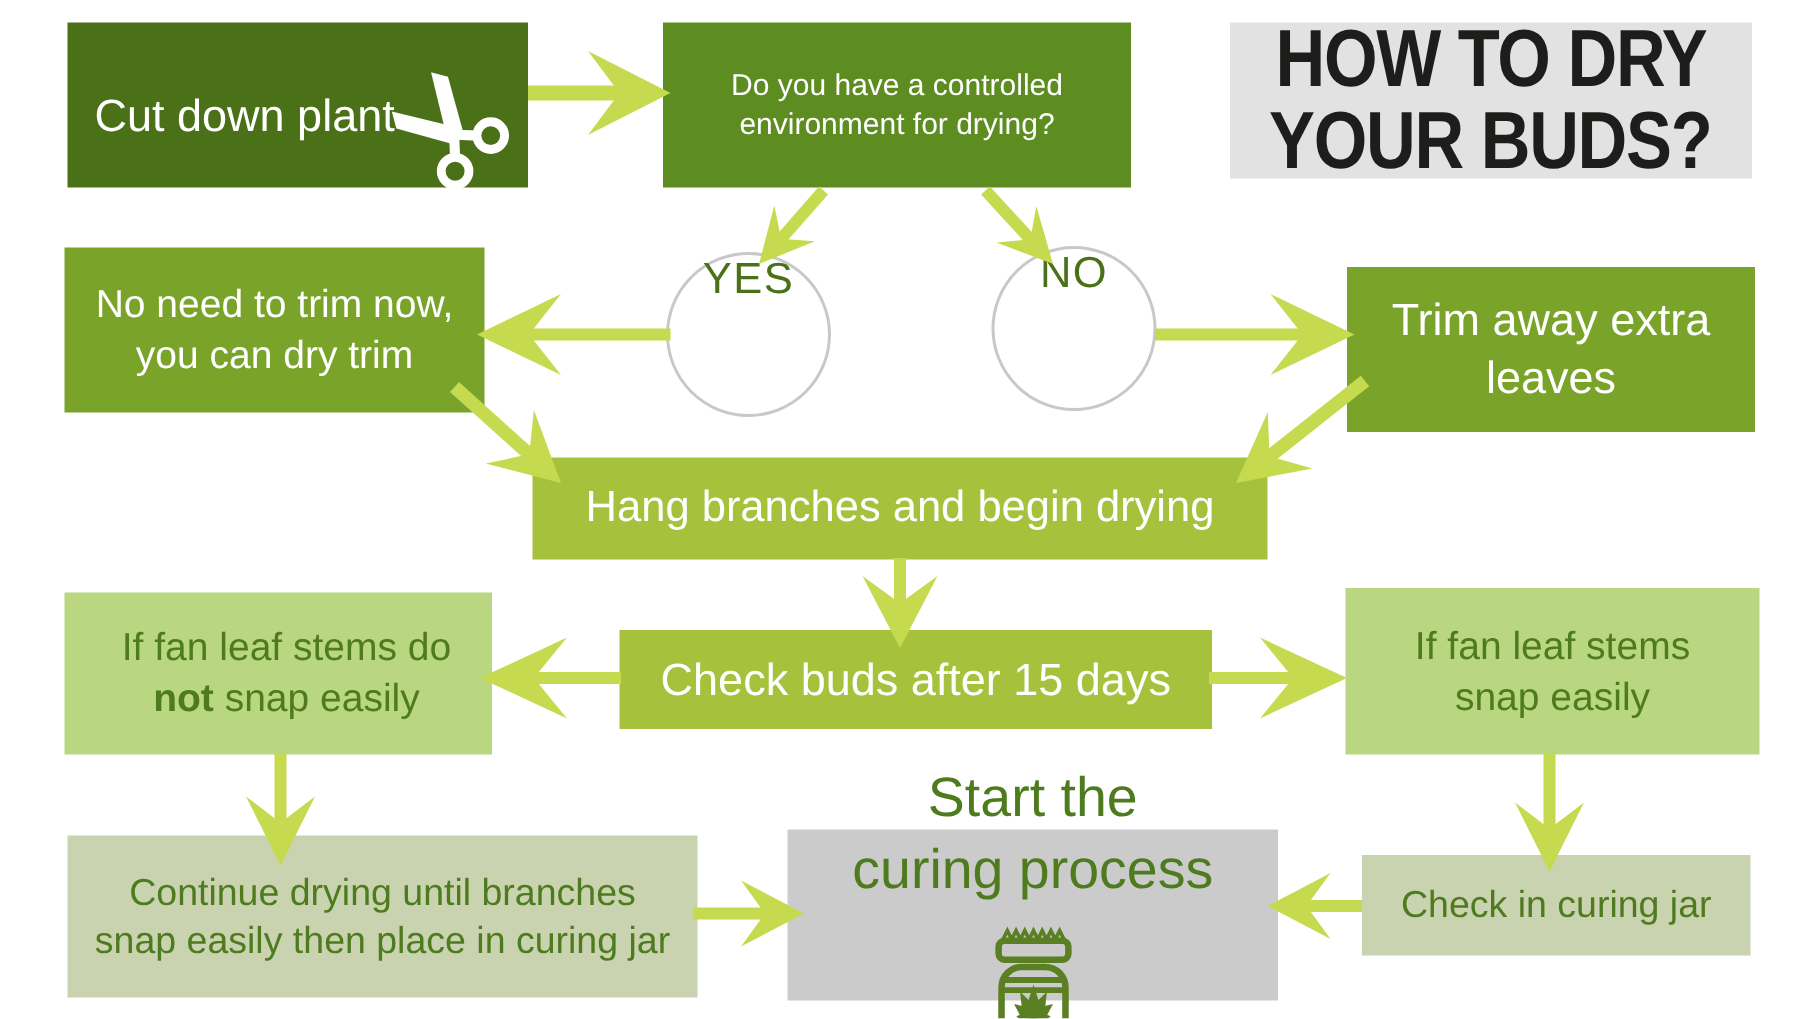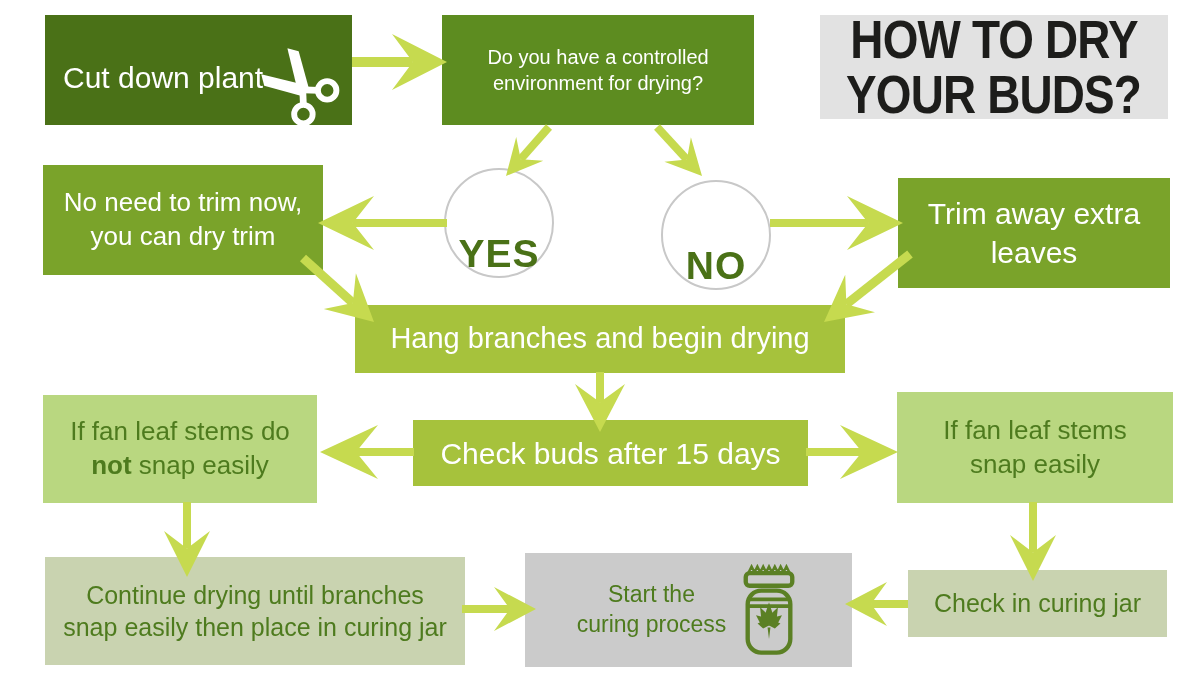--- a/index.html
+++ b/index.html
@@ -22,34 +22,34 @@
   .line{display:block;}
   #box-cut{left:45px;top:15px;width:307px;height:110px;background:var(--box-dark-green,#4a7117);font-size:30px;align-items:flex-start;justify-content:center;padding-left:18px;box-sizing:border-box;text-align:left;}
   #box-cut .cut-label{margin-top:14px;}
   #scissors-wrap{position:absolute;right:6px;top:34px;width:84px;height:84px;transform:rotate(45deg);z-index:2;}
   #box-question{left:442px;top:15px;width:312px;height:110px;background:var(--box-green,#5d8c20);font-size:20px;}
   #title-box{left:820px;top:15px;width:348px;height:104px;background:var(--title-bg,#e2e2e2);color:var(--text-title,#1d1d1b);font-weight:bold;font-size:54px;line-height:1.02;}
   #title-box .title-line{transform:scaleX(0.85);letter-spacing:-1px;white-space:nowrap;}
   .circle{
     position:absolute;width:110px;height:110px;border-radius:50%;
     background:#fff;border:2px solid var(--circle-border,#c8c8c8);
-    display:flex;align-items:flex-end;justify-content:center;
-    color:var(--yes-no-text,#4a7117);font-weight:bold;font-size:39px;letter-spacing:1px;
+    display:flex;align-items:flex-start;justify-content:center;
+    color:var(--yes-no-text,#4a7117);font-weight:normal;font-size:29px;letter-spacing:1px;
     box-sizing:border-box;z-index:1;
   }
   #circle-yes{left:444px;top:168px;}
-  #circle-no{left:661px;top:180px;}
+  #circle-no{left:661px;top:164px;}
   #box-no-trim{left:43px;top:165px;width:280px;height:110px;background:var(--box-mid-green,#7aa32a);font-size:26px;}
   #box-trim{left:898px;top:178px;width:272px;height:110px;background:var(--box-mid-green,#7aa32a);font-size:30px;}
   #box-hang{left:355px;top:305px;width:490px;height:68px;background:var(--box-yellow-green,#a6c23c);font-size:29px;}
   #box-check{left:413px;top:420px;width:395px;height:66px;background:var(--box-yellow-green,#a6c23c);font-size:30px;}
-  #box-not-snap{left:43px;top:395px;width:274px;height:108px;background:var(--box-light-green,#b9d780);color:var(--text-dark-green,#4e7b1e);font-size:26px;}
+  #box-not-snap{left:43px;top:395px;width:274px;height:108px;background:var(--box-light-green,#b9d780);color:var(--text-dark-green,#4e7b1e);font-size:26px;padding-left:11px;}
   #box-snap{left:897px;top:392px;width:276px;height:111px;background:var(--box-light-green,#b9d780);color:var(--text-dark-green,#4e7b1e);font-size:26px;}
   #box-continue{left:45px;top:557px;width:420px;height:108px;background:var(--box-sage,#c9d3b0);color:var(--text-dark-green,#4e7b1e);font-size:25px;text-align:right;}
-  #box-start{left:525px;top:553px;width:327px;height:114px;background:var(--box-gray,#cbcbcb);color:var(--text-dark-green,#4e7b1e);font-size:23px;flex-direction:row;gap:12px;}
+  #box-start{left:525px;top:553px;width:327px;height:114px;background:var(--box-gray,#cbcbcb);color:var(--text-dark-green,#4e7b1e);font-size:37px;flex-direction:column;gap:12px;}
   #box-place{left:908px;top:570px;width:259px;height:67px;background:var(--box-sage,#c9d3b0);color:var(--text-dark-green,#4e7b1e);font-size:25px;}
   #arrow-layer{position:absolute;left:0;top:0;width:1200px;height:679px;z-index:5;pointer-events:none;}
   .bold{font-weight:bold;}
   #jar-wrap{width:62px;height:96px;flex:0 0 auto;}
 </style>
 </head>
 <body>
 
 <div id="canvas">
 

